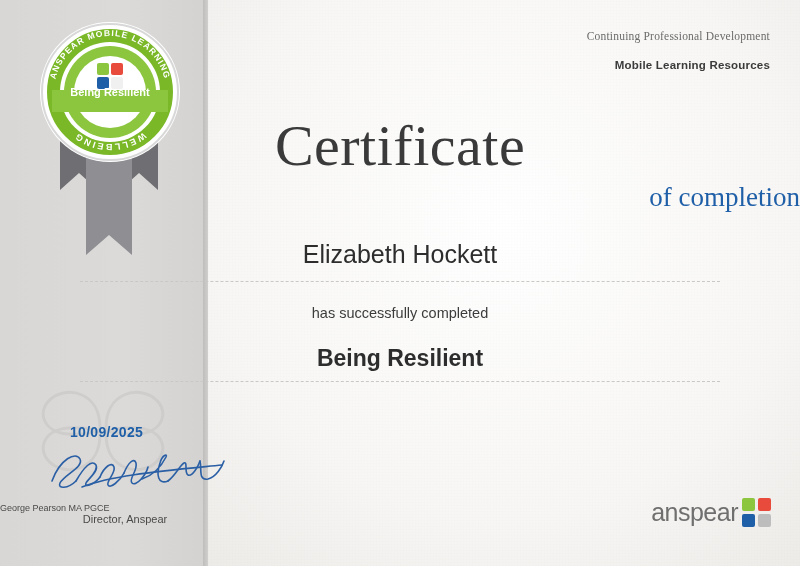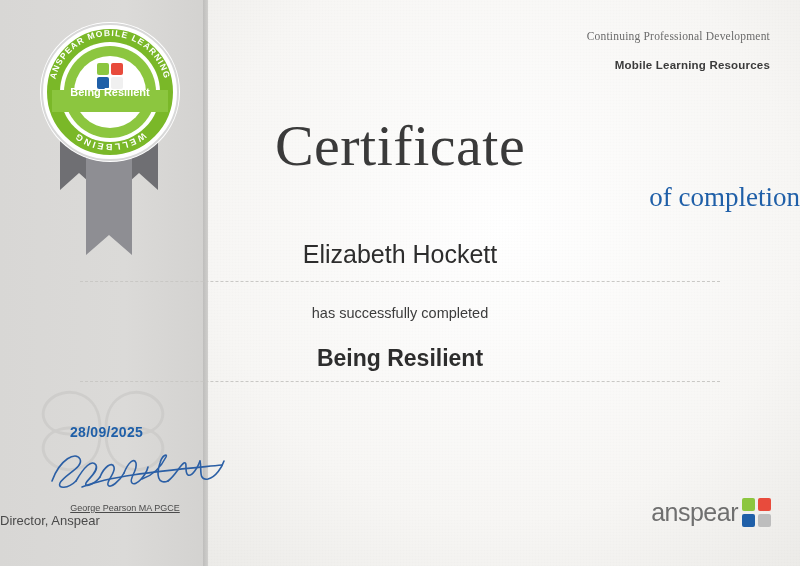--- a/index.html
+++ b/index.html
@@ -171,30 +171,30 @@
   }
   .signature {
     position: absolute;
     left: 42px; top: 445px;
     width: 190px; height: 52px;
   }
   .sig-name {
     position: absolute;
     left: 0; top: 503px;
     width: 250px;
-    text-align: center;
+    text-align: left;
     font-size: 9px;
     color: #4a4a4a;
-    text-decoration: underline;
   }
   .sig-role {
     position: absolute;
     left: 0; top: 513px;
     width: 250px;
-    font-size: 13px;
+    text-align: center;
+    font-size: 11px;
     color: #4a4a4a;
   }
 
   
   .logo {
     position: absolute;
     right: 28px; bottom: 38px;
     display: flex;
     align-items: flex-start;
     gap: 4px;
@@ -273,21 +273,21 @@
 
   <div class="title">Certificate</div>
   <div class="subtitle">of completion</div>
 
   <div class="recipient">Elizabeth Hockett</div>
   <div class="rule rule-1"></div>
   <div class="completed-text">has successfully completed</div>
   <div class="course">Being Resilient</div>
   <div class="rule rule-2"></div>
 
-  <div class="date">28/09/2025</div>
+  <div class="date">10/09/2025</div>
   <svg class="signature" viewBox="0 0 190 52">
     <g fill="none" stroke="#2b5fa5" stroke-width="1.6" stroke-linecap="round">
       <path d="M10 36 C 18 14, 34 6, 38 14 C 42 22, 22 30, 18 38 C 15 44, 26 44, 34 36"></path>
       <path d="M34 36 C 42 22, 50 14, 54 20 C 57 26, 46 34, 44 38 C 42 43, 52 40, 58 32"></path>
       <path d="M58 32 C 62 22, 70 16, 72 22 C 74 28, 64 36, 66 40 C 68 44, 78 36, 82 28"></path>
       <path d="M82 28 C 86 18, 92 12, 94 18 C 96 26, 86 34, 90 38 C 94 42, 104 30, 106 22"></path>
       <path d="M100 34 C 112 30, 120 20, 124 12 C 126 8, 120 10, 118 18 C 114 30, 116 40, 126 36"></path>
       <path d="M126 36 C 134 30, 138 20, 142 18 C 146 16, 142 28, 146 30 C 150 32, 156 22, 158 16"></path>
       <path d="M158 16 C 160 24, 156 36, 166 34 C 174 32, 180 22, 182 16"></path>
       <path d="M40 42 C 70 30, 120 26, 180 20"></path>

